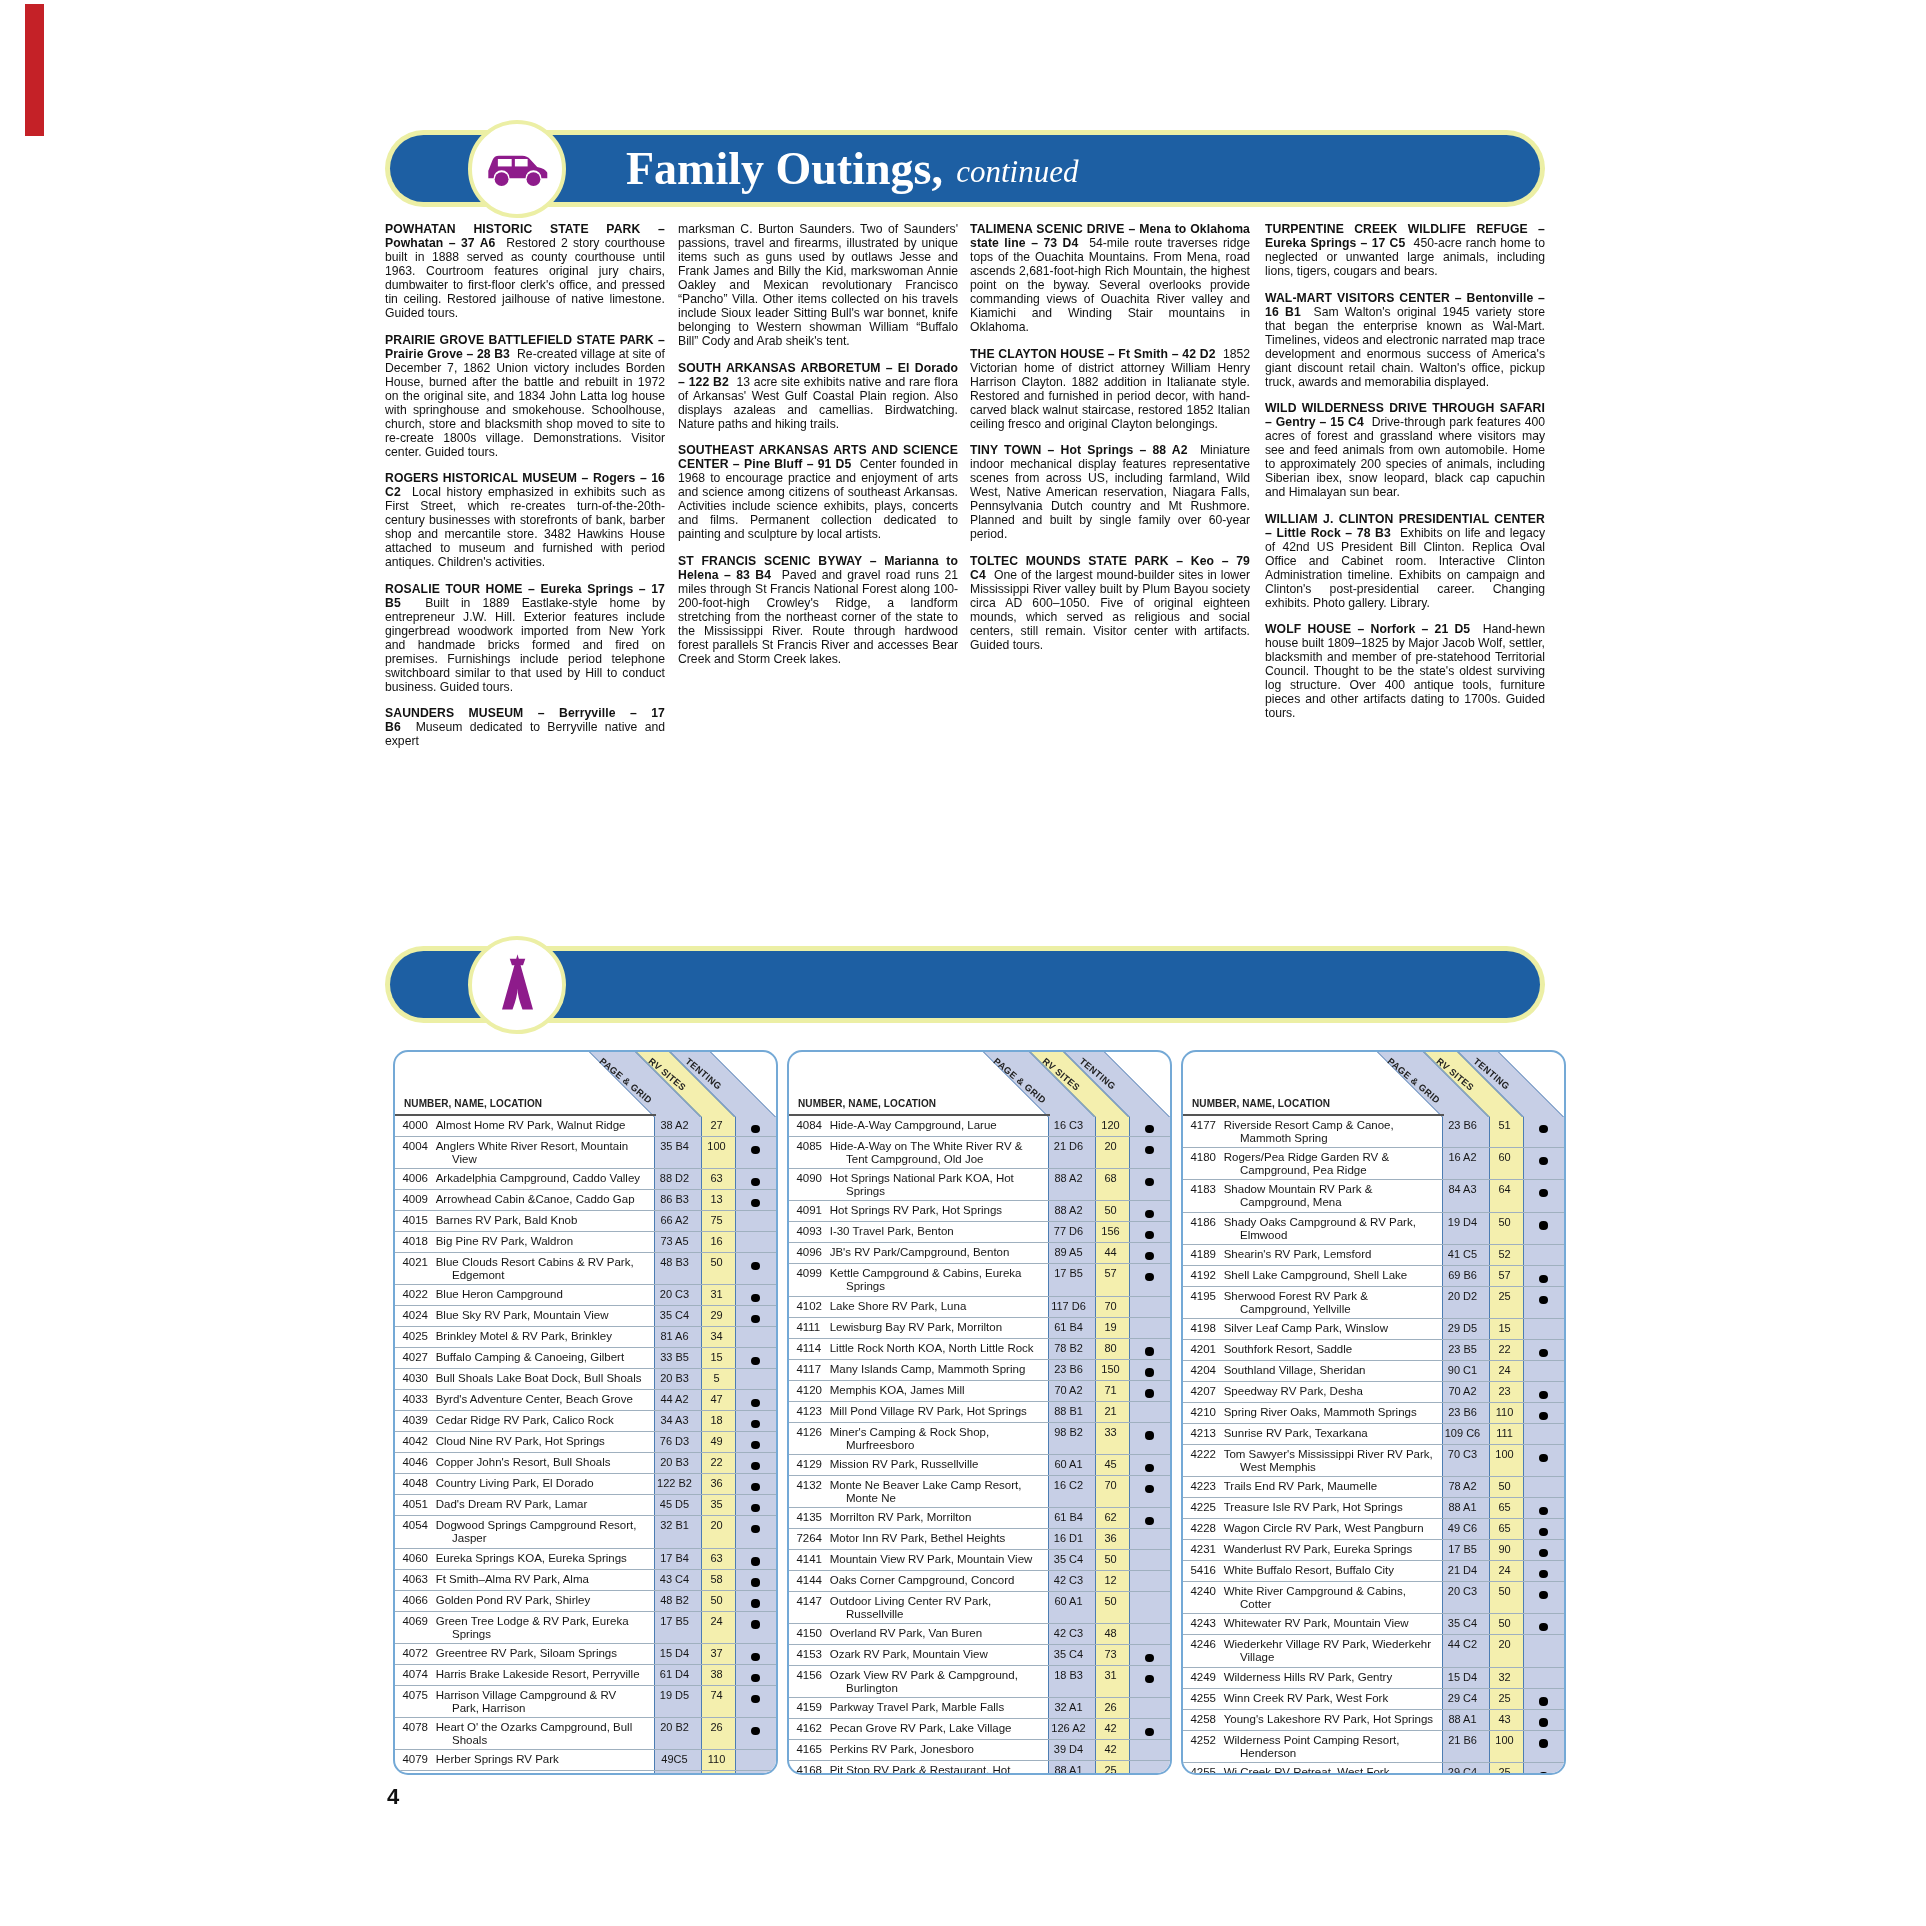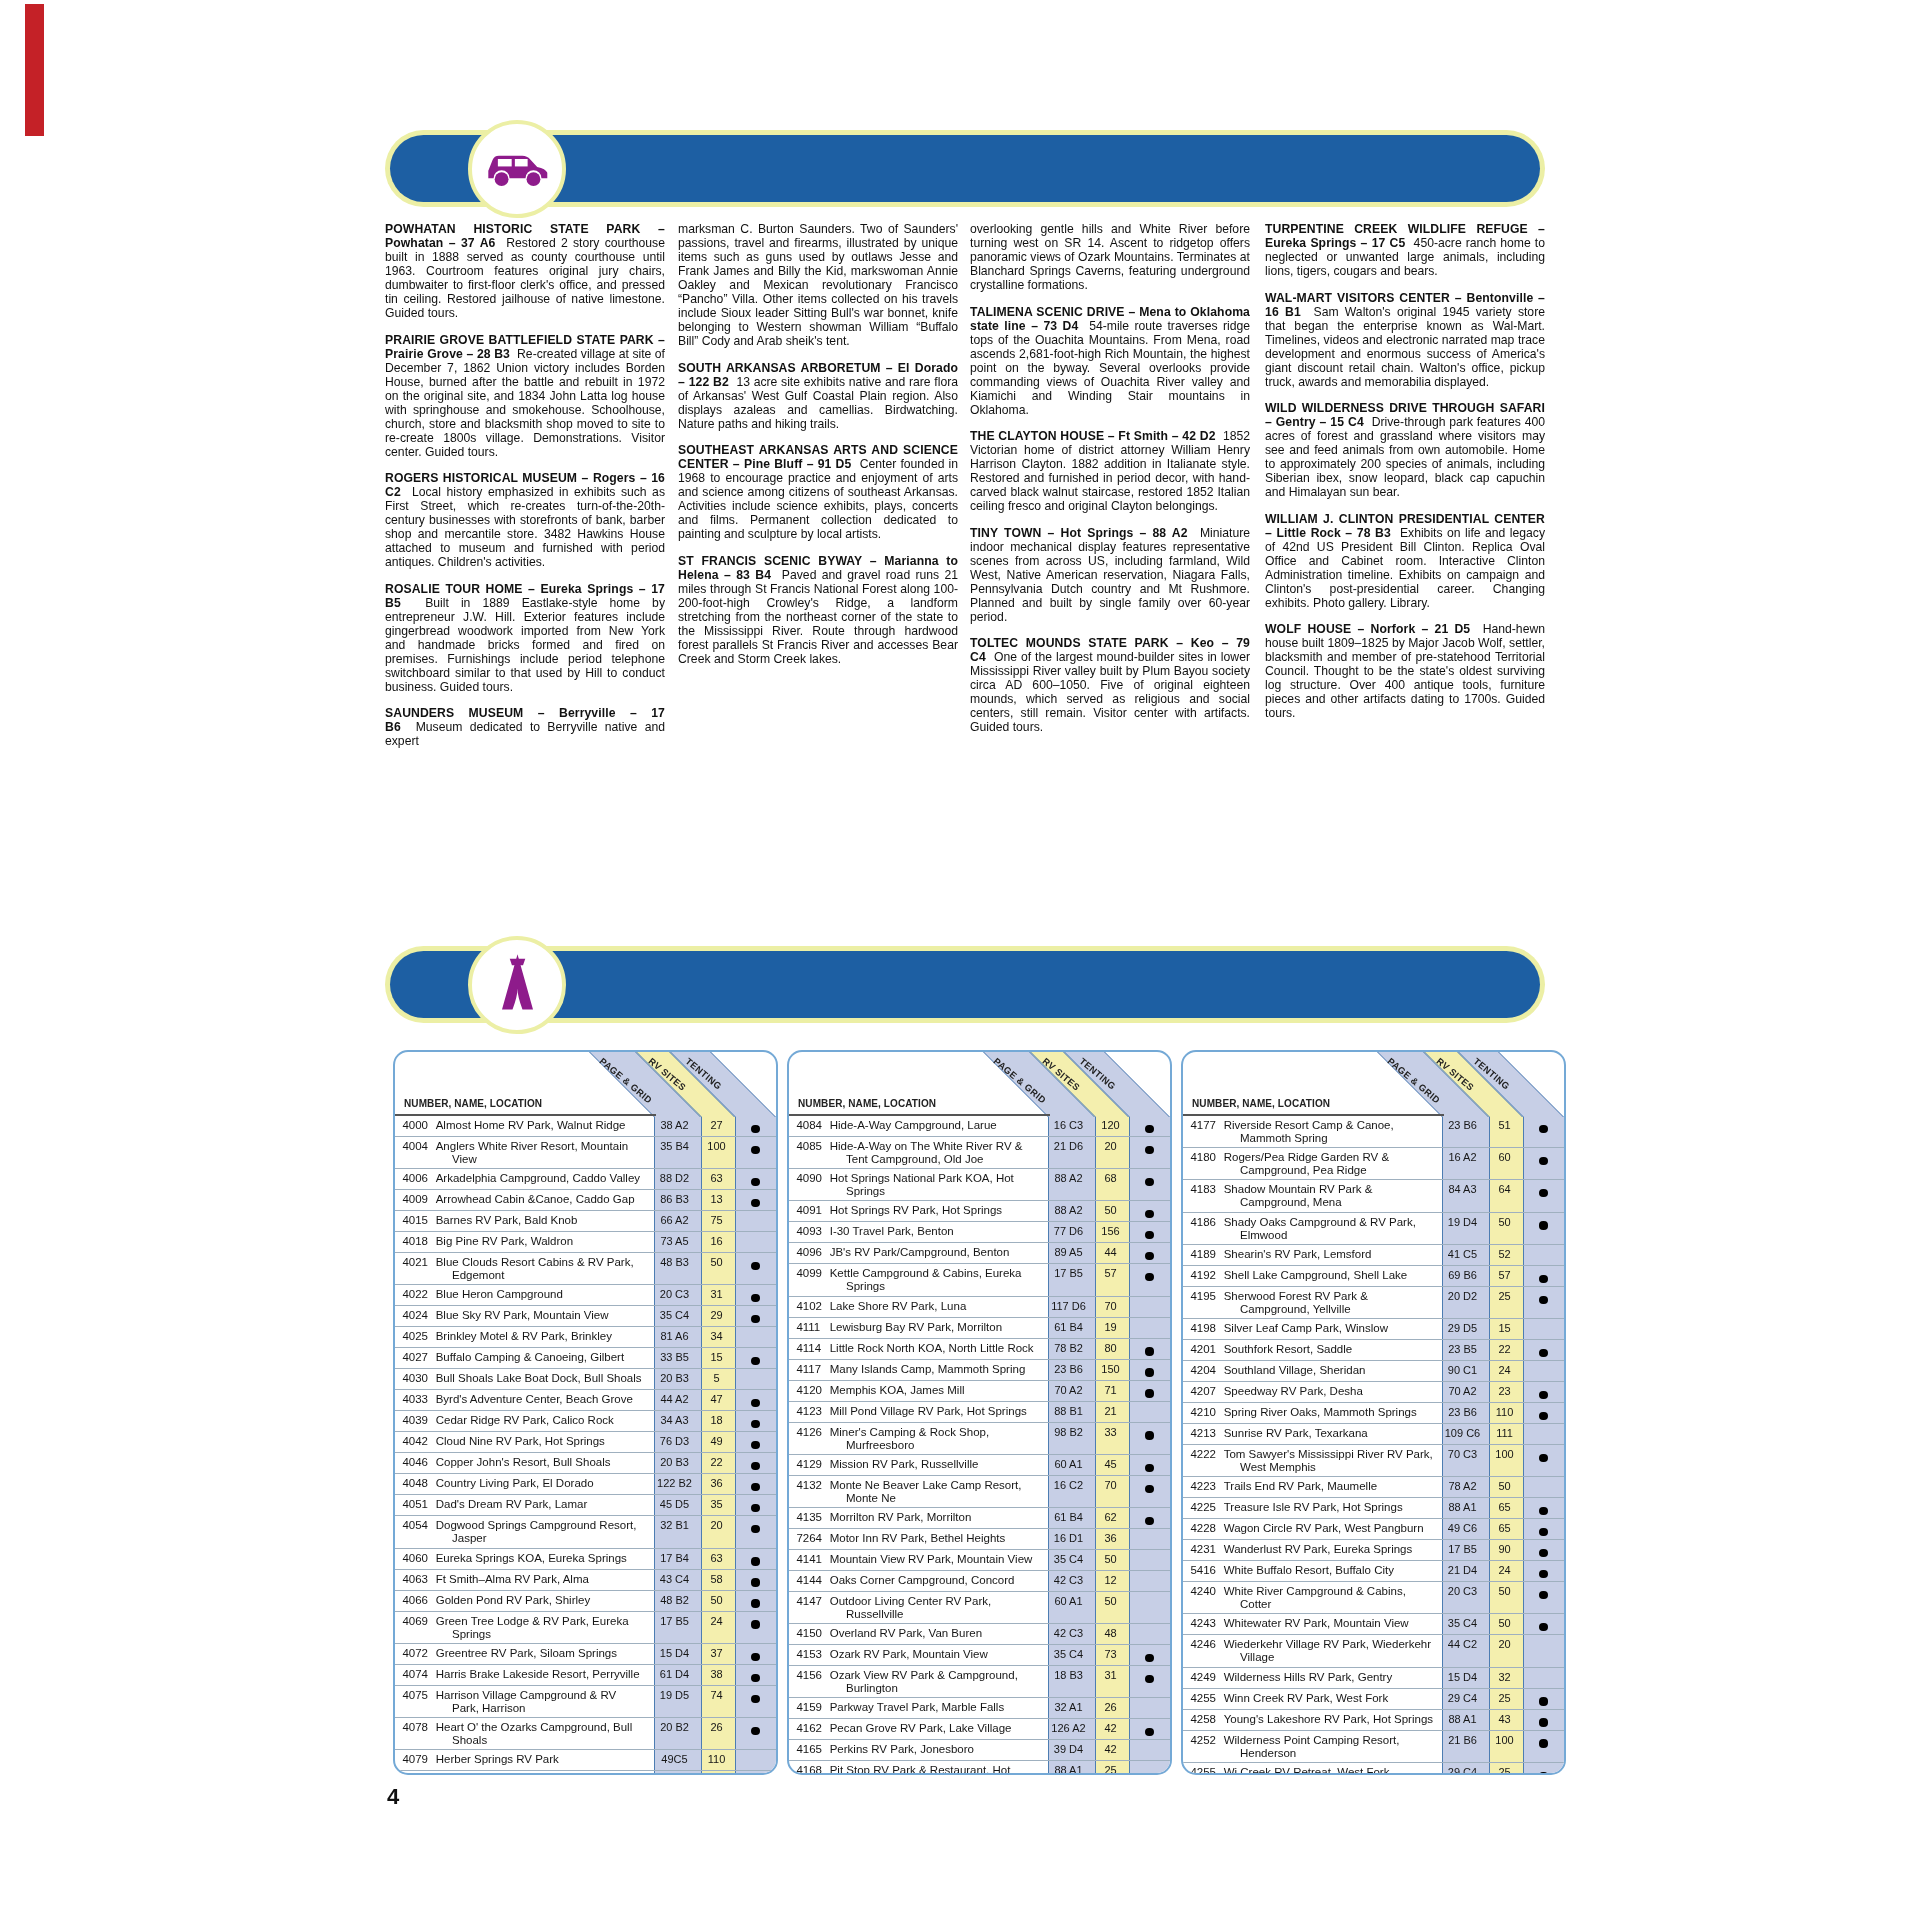--- a/index.html
+++ b/index.html
@@ -69,37 +69,40 @@
       <span>
         <svg width="68" height="43" viewBox="0 0 64 40">
           <path fill="#8e1b8b" d="M5 23 L9 13 Q10.5 9 15 9 L37 9 Q41.5 9 44.5 12.5 L51 19.5 Q59 21 60.5 25 L60.5 30 L55 30 A7.5 7.5 0 0 0 40 30 L25 30 A7.5 7.5 0 0 0 10 30 L5 30 Z"></path>
           <rect x="14" y="12" width="13" height="7" fill="#ffffff"></rect>
           <rect x="30" y="12" width="12" height="7" fill="#ffffff"></rect>
           <circle cx="17.5" cy="31" r="6.5" fill="#8e1b8b"></circle>
           <circle cx="47.5" cy="31" r="6.5" fill="#8e1b8b"></circle>
         </svg>
       </span>
     </div>
+    <div class="banner-title" style="left:241px;">
+      <span class="main">Family Outings,</span>
+      <span class="suffix">continued</span>
+    </div>
   </div>
 
   <div class="fo-col" style="left:385px;">
       <p class="entry"><b>POWHATAN HISTORIC STATE PARK – Powhatan – 37 A6</b><span>Restored 2 story courthouse built in 1888 served as county courthouse until 1963. Courtroom features original jury chairs, dumbwaiter to first-floor clerk's office, and pressed tin ceiling. Restored jailhouse of native limestone. Guided tours.</span></p>
       <p class="entry"><b>PRAIRIE GROVE BATTLEFIELD STATE PARK – Prairie Grove – 28 B3</b><span>Re-created village at site of December 7, 1862 Union victory includes Borden House, burned after the battle and rebuilt in 1972 on the original site, and 1834 John Latta log house with springhouse and smokehouse. Schoolhouse, church, store and blacksmith shop moved to site to re-create 1800s village. Demonstrations. Visitor center. Guided tours.</span></p>
       <p class="entry"><b>ROGERS HISTORICAL MUSEUM – Rogers – 16 C2</b><span>Local history emphasized in exhibits such as First Street, which re-creates turn-of-the-20th-century businesses with storefronts of bank, barber shop and mercantile store. 3482 Hawkins House attached to museum and furnished with period antiques. Children's activities.</span></p>
       <p class="entry"><b>ROSALIE TOUR HOME – Eureka Springs – 17 B5</b><span>Built in 1889 Eastlake-style home by entrepreneur J.W. Hill. Exterior features include gingerbread woodwork imported from New York and handmade bricks formed and fired on premises. Furnishings include period telephone switchboard similar to that used by Hill to conduct business. Guided tours.</span></p>
       <p class="entry"><b>SAUNDERS MUSEUM – Berryville – 17 B6</b><span>Museum dedicated to Berryville native and expert</span></p>
     </div>
   <div class="fo-col" style="left:678px;">
       <p class="entry"><b></b><span>marksman C. Burton Saunders. Two of Saunders' passions, travel and firearms, illustrated by unique items such as guns used by outlaws Jesse and Frank James and Billy the Kid, markswoman Annie Oakley and Mexican revolutionary Francisco “Pancho” Villa. Other items collected on his travels include Sioux leader Sitting Bull's war bonnet, knife belonging to Western showman William “Buffalo Bill” Cody and Arab sheik's tent.</span></p>
       <p class="entry"><b>SOUTH ARKANSAS ARBORETUM – El Dorado – 122 B2</b><span>13 acre site exhibits native and rare flora of Arkansas' West Gulf Coastal Plain region. Also displays azaleas and camellias. Birdwatching. Nature paths and hiking trails.</span></p>
       <p class="entry"><b>SOUTHEAST ARKANSAS ARTS AND SCIENCE CENTER – Pine Bluff – 91 D5</b><span>Center founded in 1968 to encourage practice and enjoyment of arts and science among citizens of southeast Arkansas. Activities include science exhibits, plays, concerts and films. Permanent collection dedicated to painting and sculpture by local artists.</span></p>
       <p class="entry"><b>ST FRANCIS SCENIC BYWAY – Marianna to Helena – 83 B4</b><span>Paved and gravel road runs 21 miles through St Francis National Forest along 100-200-foot-high Crowley's Ridge, a landform stretching from the northeast corner of the state to the Mississippi River. Route through hardwood forest parallels St Francis River and accesses Bear Creek and Storm Creek lakes.</span></p>
     </div>
   <div class="fo-col" style="left:970px;">
-      <p class="entry"><b></b><span>overlooking gentle hills and White River before turning west on SR 14. Ascent to ridgetop offers panoramic views of Ozark Mountains. Terminates at Blanchard Springs Caverns, featuring underground crystalline formations.</span></p>
       <p class="entry"><b>TALIMENA SCENIC DRIVE – Mena to Oklahoma state line – 73 D4</b><span>54-mile route traverses ridge tops of the Ouachita Mountains. From Mena, road ascends 2,681-foot-high Rich Mountain, the highest point on the byway. Several overlooks provide commanding views of Ouachita River valley and Kiamichi and Winding Stair mountains in Oklahoma.</span></p>
       <p class="entry"><b>THE CLAYTON HOUSE – Ft Smith – 42 D2</b><span>1852 Victorian home of district attorney William Henry Harrison Clayton. 1882 addition in Italianate style. Restored and furnished in period decor, with hand-carved black walnut staircase, restored 1852 Italian ceiling fresco and original Clayton belongings.</span></p>
       <p class="entry"><b>TINY TOWN – Hot Springs – 88 A2</b><span>Miniature indoor mechanical display features representative scenes from across US, including farmland, Wild West, Native American reservation, Niagara Falls, Pennsylvania Dutch country and Mt Rushmore. Planned and built by single family over 60-year period.</span></p>
       <p class="entry"><b>TOLTEC MOUNDS STATE PARK – Keo – 79 C4</b><span>One of the largest mound-builder sites in lower Mississippi River valley built by Plum Bayou society circa AD 600–1050. Five of original eighteen mounds, which served as religious and social centers, still remain. Visitor center with artifacts. Guided tours.</span></p>
     </div>
   <div class="fo-col" style="left:1265px;">
       <p class="entry"><b>TURPENTINE CREEK WILDLIFE REFUGE – Eureka Springs – 17 C5</b><span>450-acre ranch home to neglected or unwanted large animals, including lions, tigers, cougars and bears.</span></p>
       <p class="entry"><b>WAL-MART VISITORS CENTER – Bentonville – 16 B1</b><span>Sam Walton's original 1945 variety store that began the enterprise known as Wal-Mart. Timelines, videos and electronic narrated map trace development and enormous success of America's giant discount retail chain. Walton's office, pickup truck, awards and memorabilia displayed.</span></p>
       <p class="entry"><b>WILD WILDERNESS DRIVE THROUGH SAFARI – Gentry – 15 C4</b><span>Drive-through park features 400 acres of forest and grassland where visitors may see and feed animals from own automobile. Home to approximately 200 species of animals, including Siberian ibex, snow leopard, black cap capuchin and Himalayan sun bear.</span></p>
       <p class="entry"><b>WILLIAM J. CLINTON PRESIDENTIAL CENTER – Little Rock – 78 B3</b><span>Exhibits on life and legacy of 42nd US President Bill Clinton. Replica Oval Office and Cabinet room. Interactive Clinton Administration timeline. Exhibits on campaign and Clinton's post-presidential career. Changing exhibits. Photo gallery. Library.</span></p>

